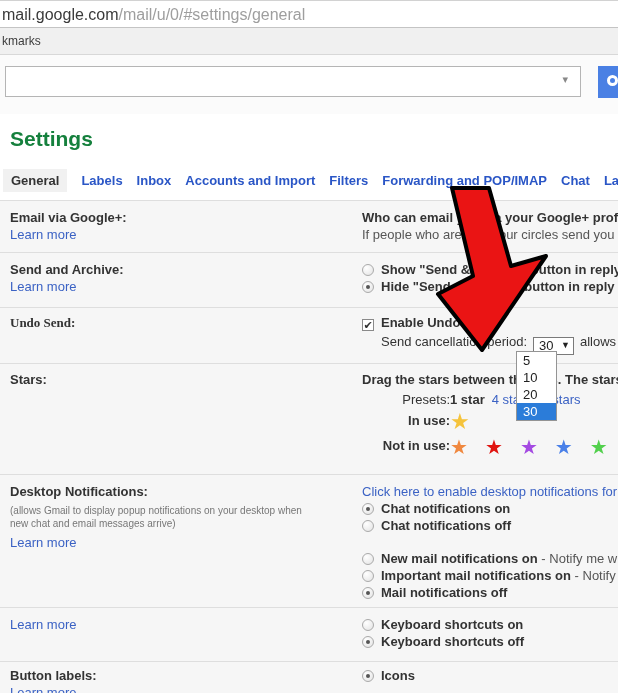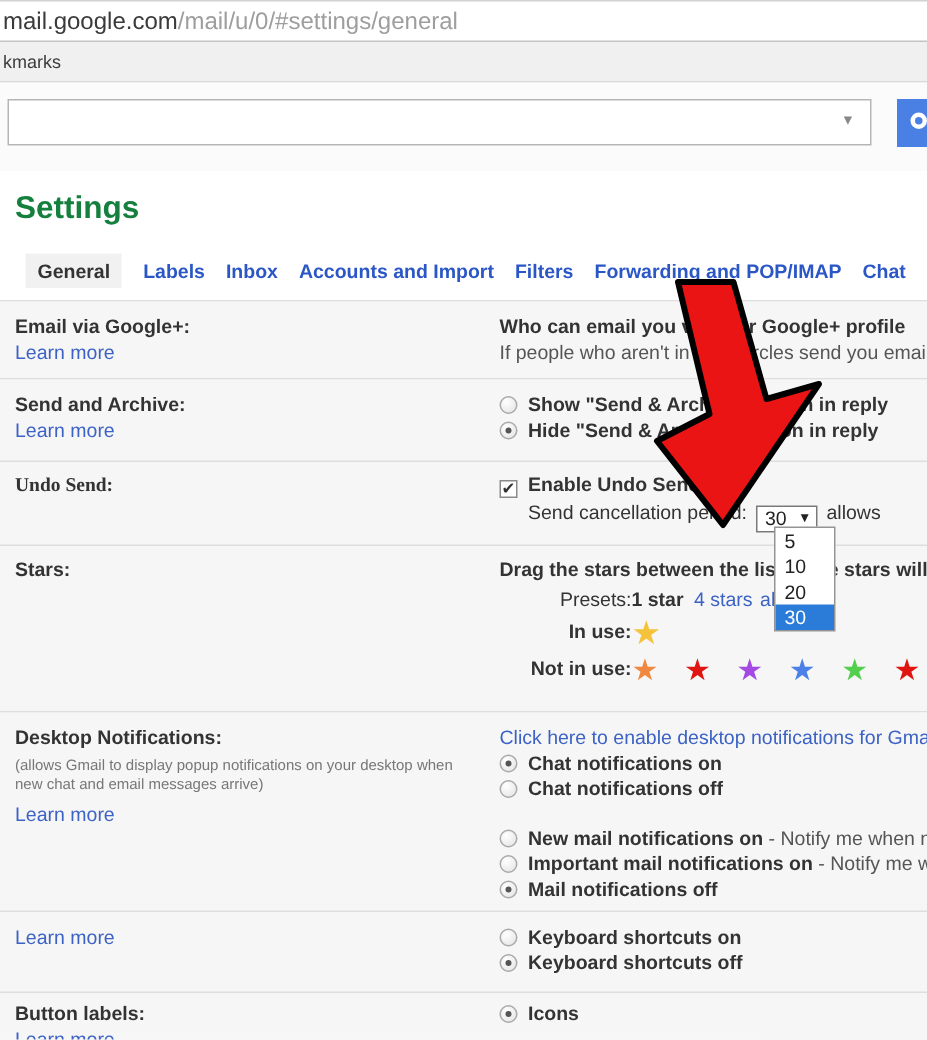--- a/index.html
+++ b/index.html
@@ -21,27 +21,27 @@
   .search-input { position:absolute; left:5px; top:11px; width:576px; height:31px;
                   background:#fff; border:1px solid #b5b5b5; }
   .search-caret { position:absolute; right:12px; top:6px; font-size:11px; color:#888; }
   .search-btn { position:absolute; left:598px; top:11px; width:20px; height:32px; background:#4a80e4; }
   .mag-circle { position:absolute; left:9px; top:9px; width:11px; height:11px;
                 border:3px solid #fff; border-radius:50%; }
 
   
   .main { background:#fff; }
   h1.title { font-size:21px; font-weight:700; color:#15803d; margin:0; padding:13px 0 0 10px; line-height:24px; }
-  .tabs { display:flex; align-items:center; gap:14px; margin:16px 0 7px 0; padding-left:17px;
+  .tabs { display:flex; align-items:center; gap:14px; margin:16px 0 7px 0; padding-left:3px;
           font-size:13px; font-weight:bold; height:26px; white-space:nowrap; }
   .tab { color:#2a56c6; cursor:pointer; }
   .tab.active { color:#333; background:#f1f1f1; padding:4px 8px; }
 
   .table { border-top:1px solid #dedede; background:#f6f6f6; }
-  .row { display:flex; border-bottom:1px solid #dedede; overflow:hidden; background:#f6f6f6; }
+  .row { display:flex; border-bottom:1px solid #dedede; overflow:hidden; background:#f6f6f6;gap:29px; }
   .left { width:333px; flex:none; padding:8px 0 0 10px; font-size:13px; line-height:17px; }
   .right { flex:1; padding-top:8px; font-size:13px; line-height:17px; position:relative; }
   .b { font-weight:bold; color:#333; }
   .muted { color:#555; }
   .link { color:#3b62c4; cursor:pointer; text-decoration:none; }
   .nowrap { white-space:nowrap; }
   .note { font-size:10px; color:#777; line-height:13px; width:300px; margin-top:4px; }
 
   
   .radio { display:inline-block; width:12px; height:12px; border:1px solid #aaa; border-radius:50%;

